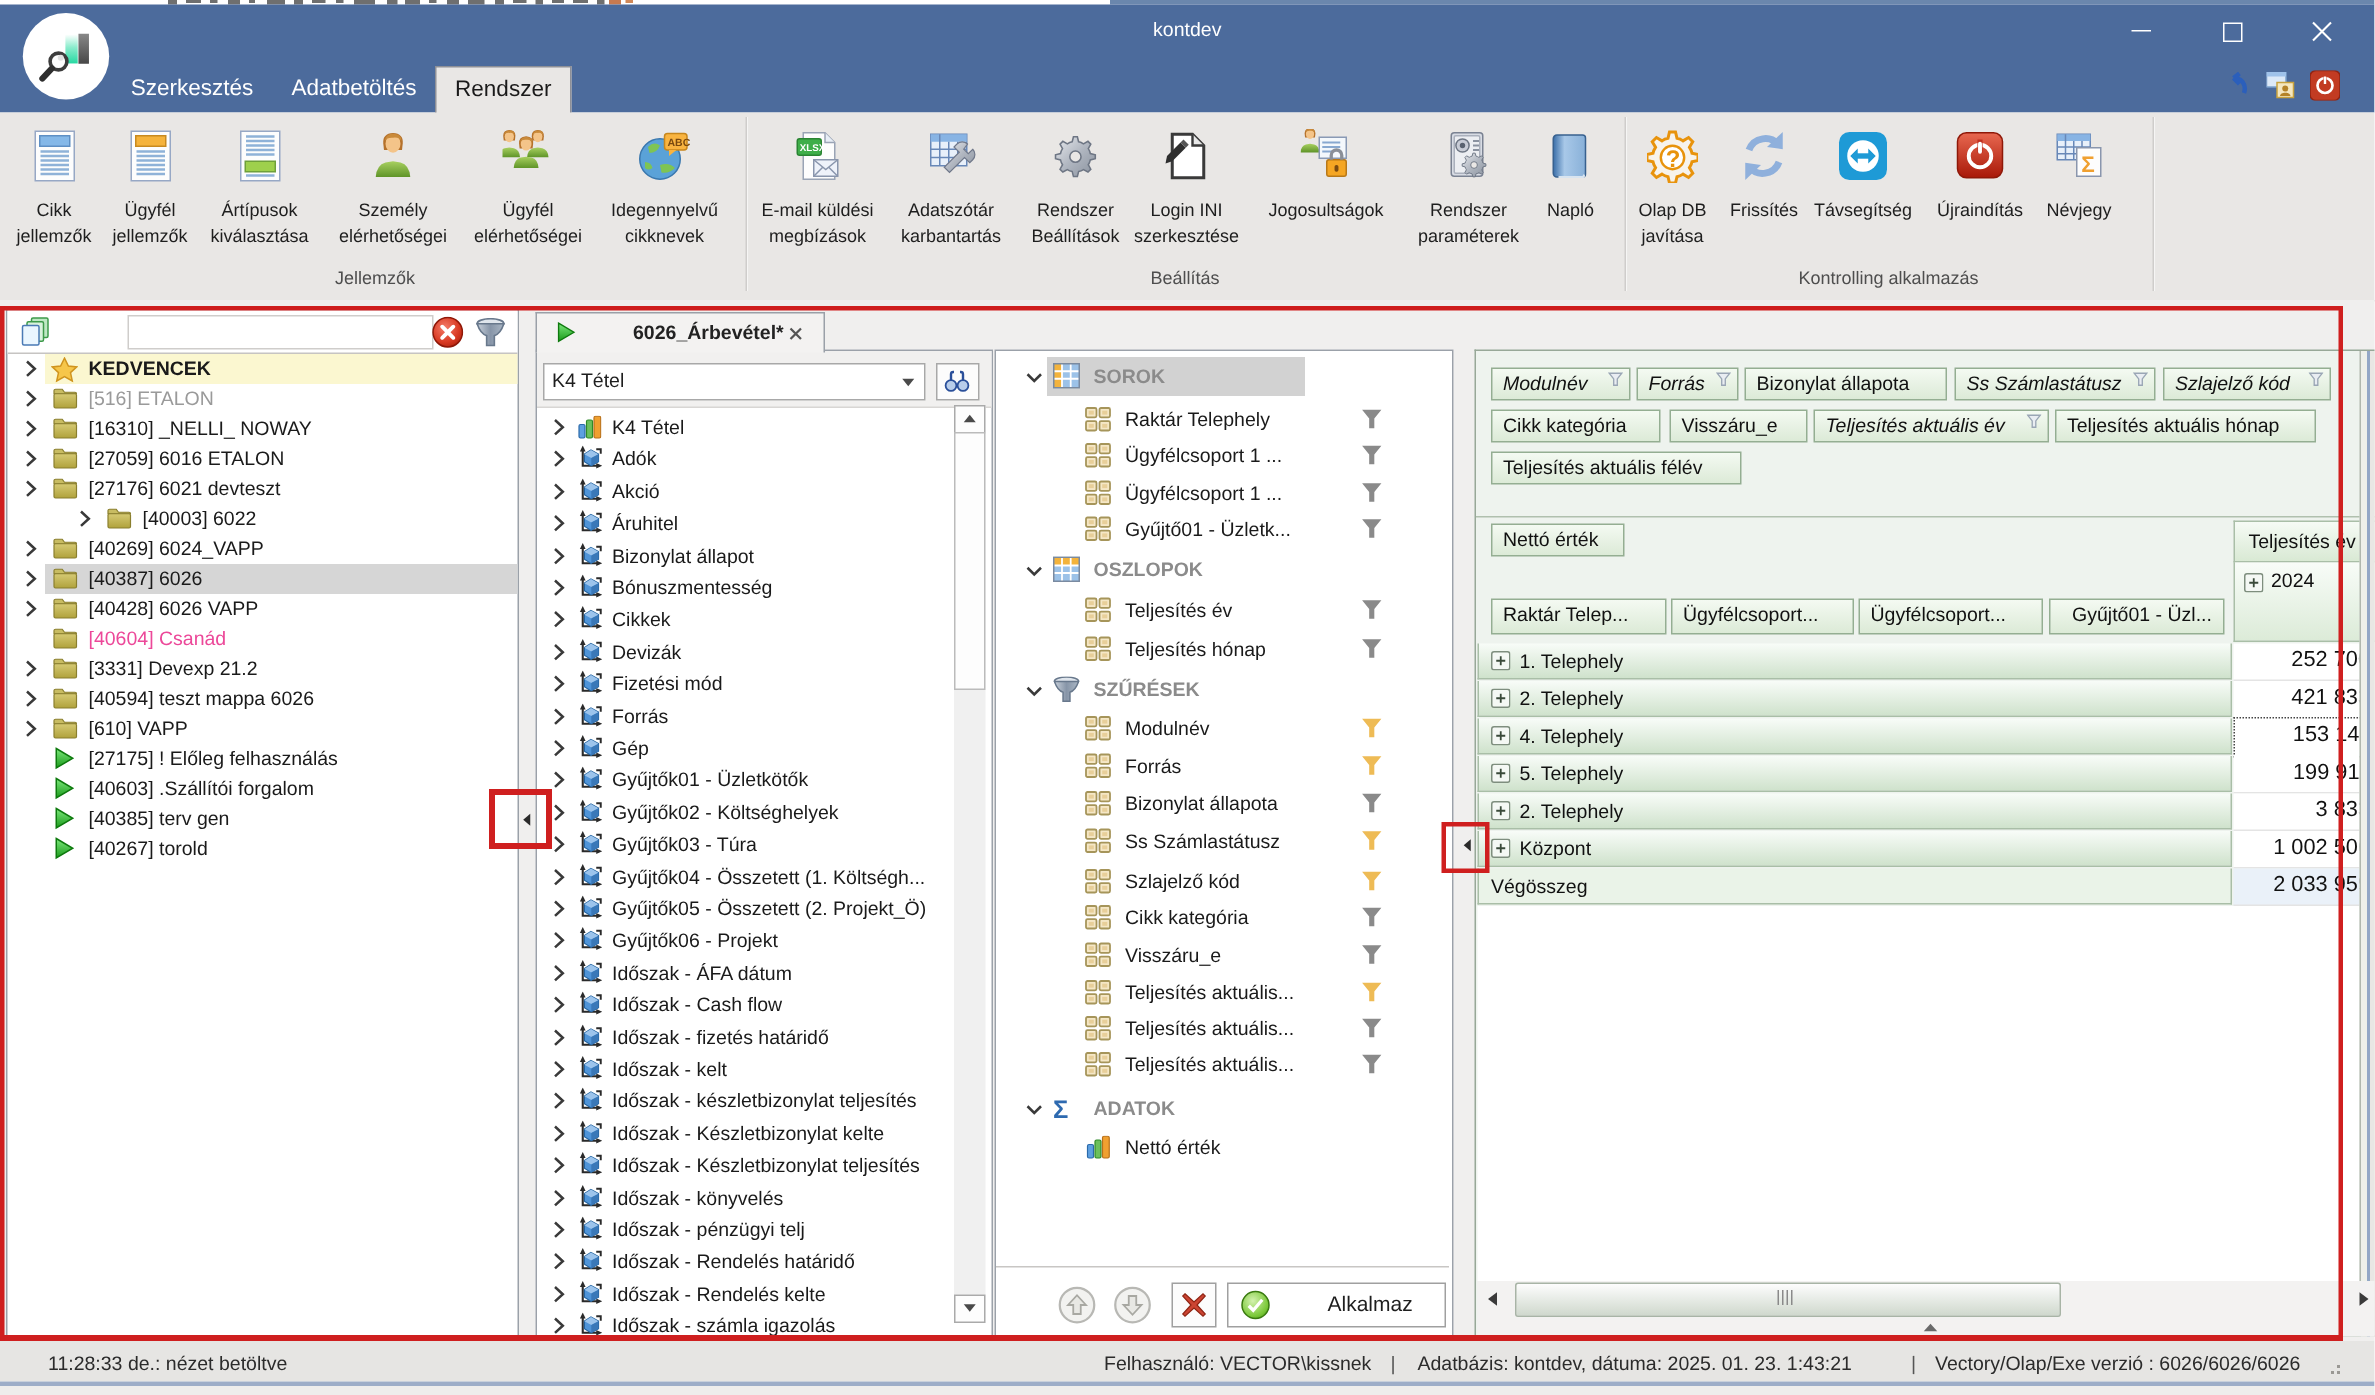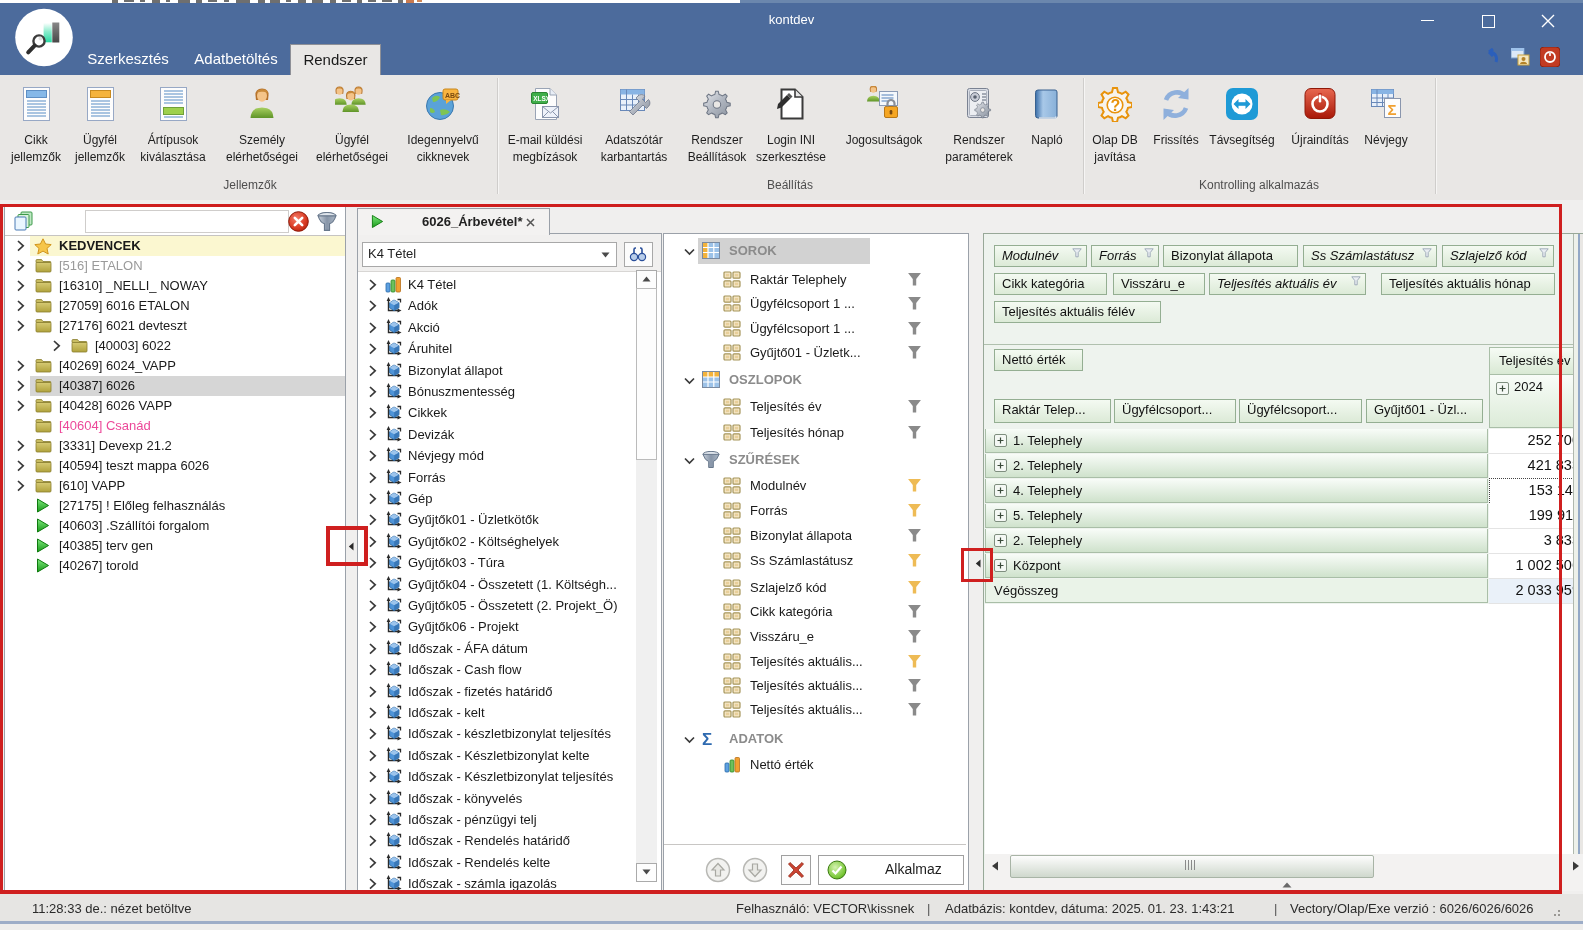--- a/index.html
+++ b/index.html
@@ -601,21 +601,21 @@
       </svg>
       <span class="lbl">Devizák</span>
     </div>
     <div class="mrow" style="top:211.20000000000002px;">
       <svg class="abs" style="left:10px;top:5px;" width="8" height="12" viewBox="0 0 8 12">
         <use href="#sym-chev"></use>
       </svg>
       <svg class="abs" style="left:26px;top:2px;" width="17" height="17" viewBox="0 0 17 17">
         <use href="#sym-dim"></use>
       </svg>
-      <span class="lbl">Névjegy mód</span>
+      <span class="lbl">Fizetési mód</span>
     </div>
     <div class="mrow" style="top:232.60000000000002px;">
       <svg class="abs" style="left:10px;top:5px;" width="8" height="12" viewBox="0 0 8 12">
         <use href="#sym-chev"></use>
       </svg>
       <svg class="abs" style="left:26px;top:2px;" width="17" height="17" viewBox="0 0 17 17">
         <use href="#sym-dim"></use>
       </svg>
       <span class="lbl">Forrás</span>
     </div>
@@ -1033,35 +1033,35 @@
         <use href="#sym-chipfun"></use>
       </svg></div>
     <div class="chip it" style="left:458px;top:11px;width:112px;height:22px;">Szlajelző kód<svg class="abs" style="right:4px;top:2px;" width="10" height="10" viewBox="0 0 10 10">
         <use href="#sym-chipfun"></use>
       </svg></div>
     <div class="chip" style="left:10px;top:39px;width:113px;height:22px;">Cikk kategória</div>
     <div class="chip" style="left:129px;top:39px;width:92px;height:22px;">Visszáru_e</div>
     <div class="chip it" style="left:225px;top:39px;width:157px;height:22px;">Teljesítés aktuális év<svg class="abs" style="right:4px;top:2px;" width="10" height="10" viewBox="0 0 10 10">
         <use href="#sym-chipfun"></use>
       </svg></div>
-    <div class="chip" style="left:397px;top:39px;width:174px;height:22px;">Teljesítés aktuális hónap</div>
+    <div class="chip" style="left:386px;top:39px;width:174px;height:22px;">Teljesítés aktuális hónap</div>
     <div class="chip" style="left:10px;top:67px;width:167px;height:22px;">Teljesítés aktuális félév</div>
     <div class="abs" style="left:0;top:110px;width:600px;height:1px;background:#b0c0ae;"></div>
     <div class="chip" style="left:10px;top:115px;width:89px;height:22px;">Nettó érték</div>
     <div class="abs" style="left:505px;top:113px;width:95px;height:28px;background:linear-gradient(#f6fbf5,#d9e9d4);border:1px solid #a9bea7;border-right:none;box-sizing:border-box;font-size:13px;line-height:26px;color:#111;padding-left:9px;">Teljesítés év</div>
     <div class="abs" style="left:505px;top:141px;width:95px;height:53px;background:linear-gradient(#f8fcf8,#dcebd8);border-left:1px solid #a9bea7;border-bottom:1px solid #a9bea7;box-sizing:border-box;font-size:13px;color:#111;">
       <svg class="abs" style="left:6px;top:7px;" width="13" height="13" viewBox="0 0 13 13">
         <use href="#sym-plusbox"></use>
       </svg>
       <span class="abs" style="left:24px;top:4px;">2024</span>
     </div>
     <div class="chip" style="left:10px;top:165px;width:117px;height:24px;">Raktár Telep...</div>
     <div class="chip" style="left:130px;top:165px;width:122px;height:24px;">Ügyfélcsoport...</div>
     <div class="chip" style="left:255px;top:165px;width:123px;height:24px;">Ügyfélcsoport...</div>
-    <div class="chip" style="left:382px;top:165px;width:117px;height:24px;">Gyűjtő01 - Üzl...</div>
+    <div class="chip" style="left:382px;top:165px;width:117px;height:24px;text-align:center;">Gyűjtő01 - Üzl...</div>
     <div class="rowhdr" style="top:195px;">
       <svg class="abs" style="left:8px;top:5px;" width="13" height="13" viewBox="0 0 13 13">
         <use href="#sym-plusbox"></use>
       </svg>
       <span class="abs" style="left:27px;">1. Telephely</span>
     </div>
     <div class="vcell" style="top:195px;background:#fff;width:84px;overflow:hidden;">
       <span class="abs" style="right:-7px;top:0;">252 700</span>
     </div>
     <div class="rowhdr" style="top:220px;">

